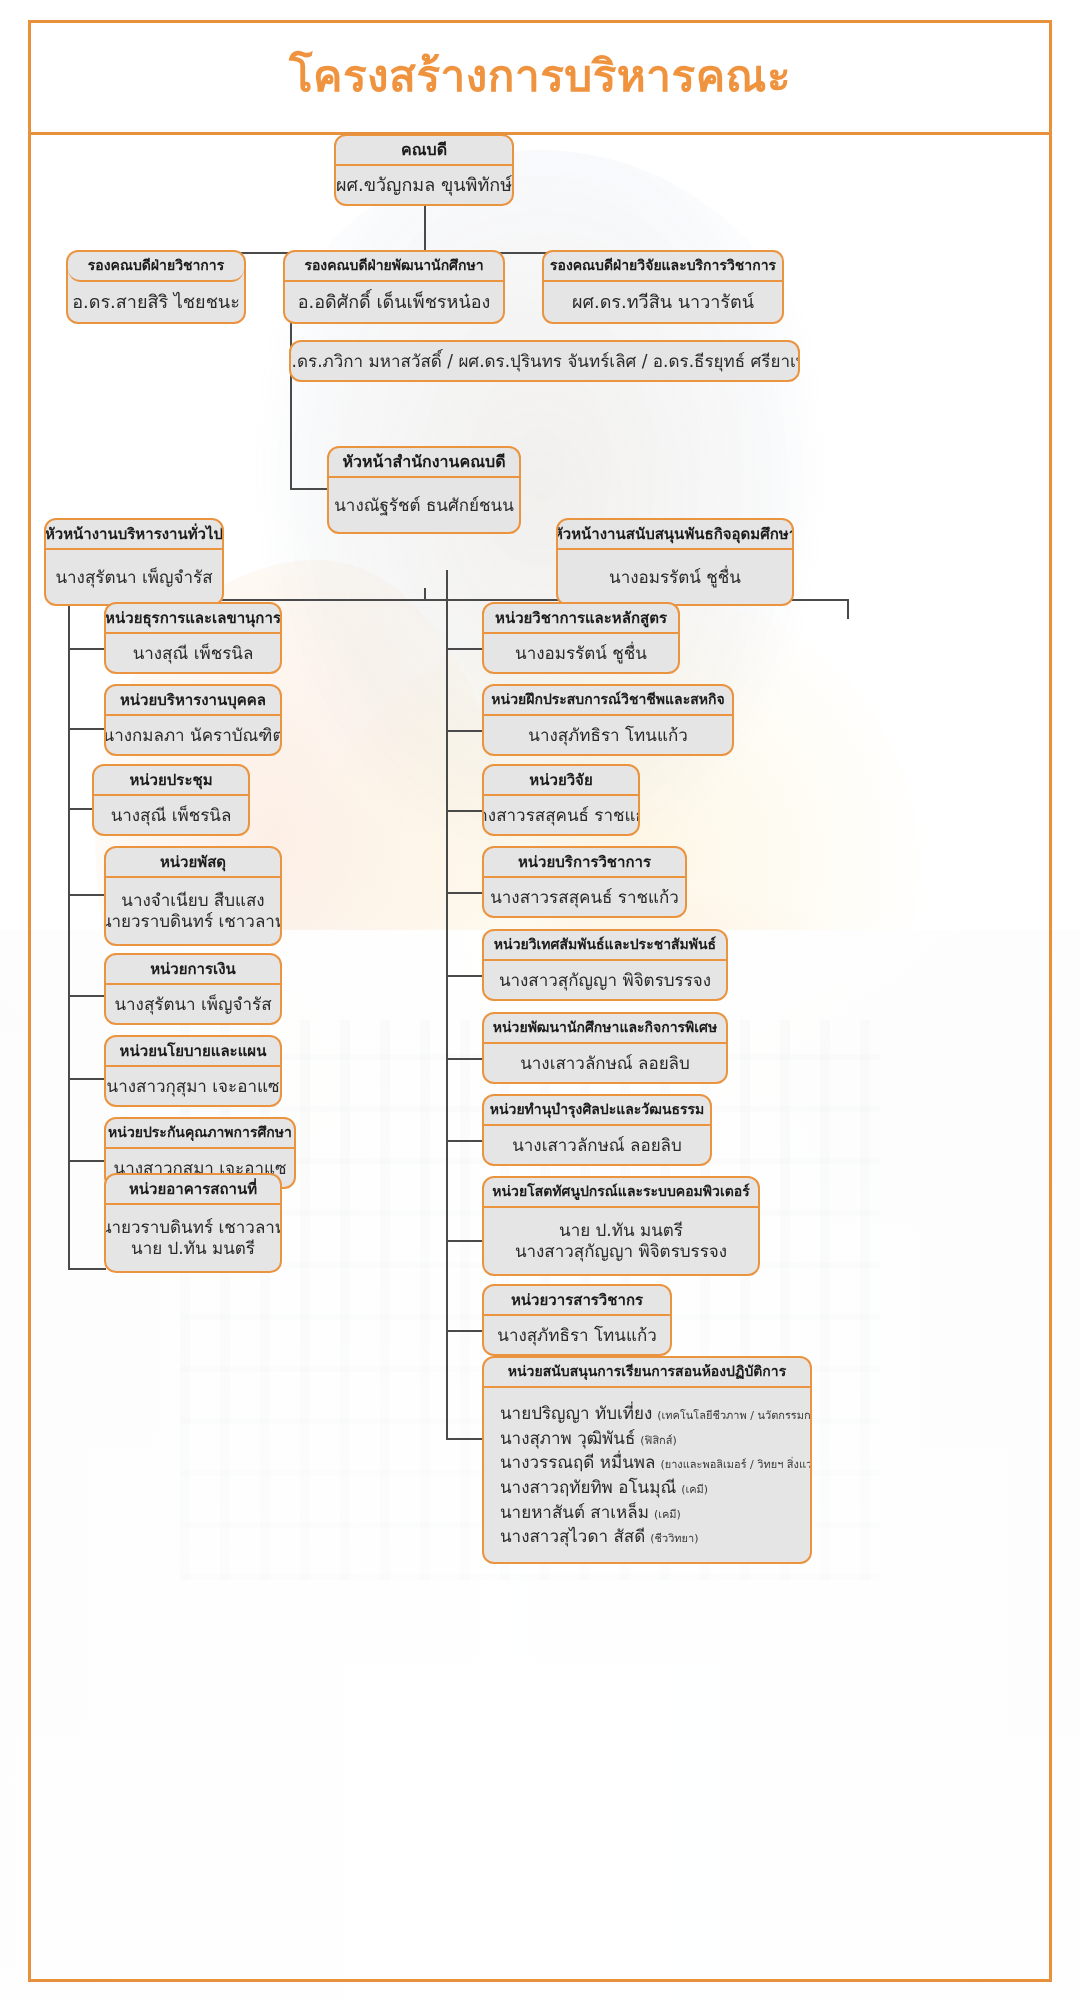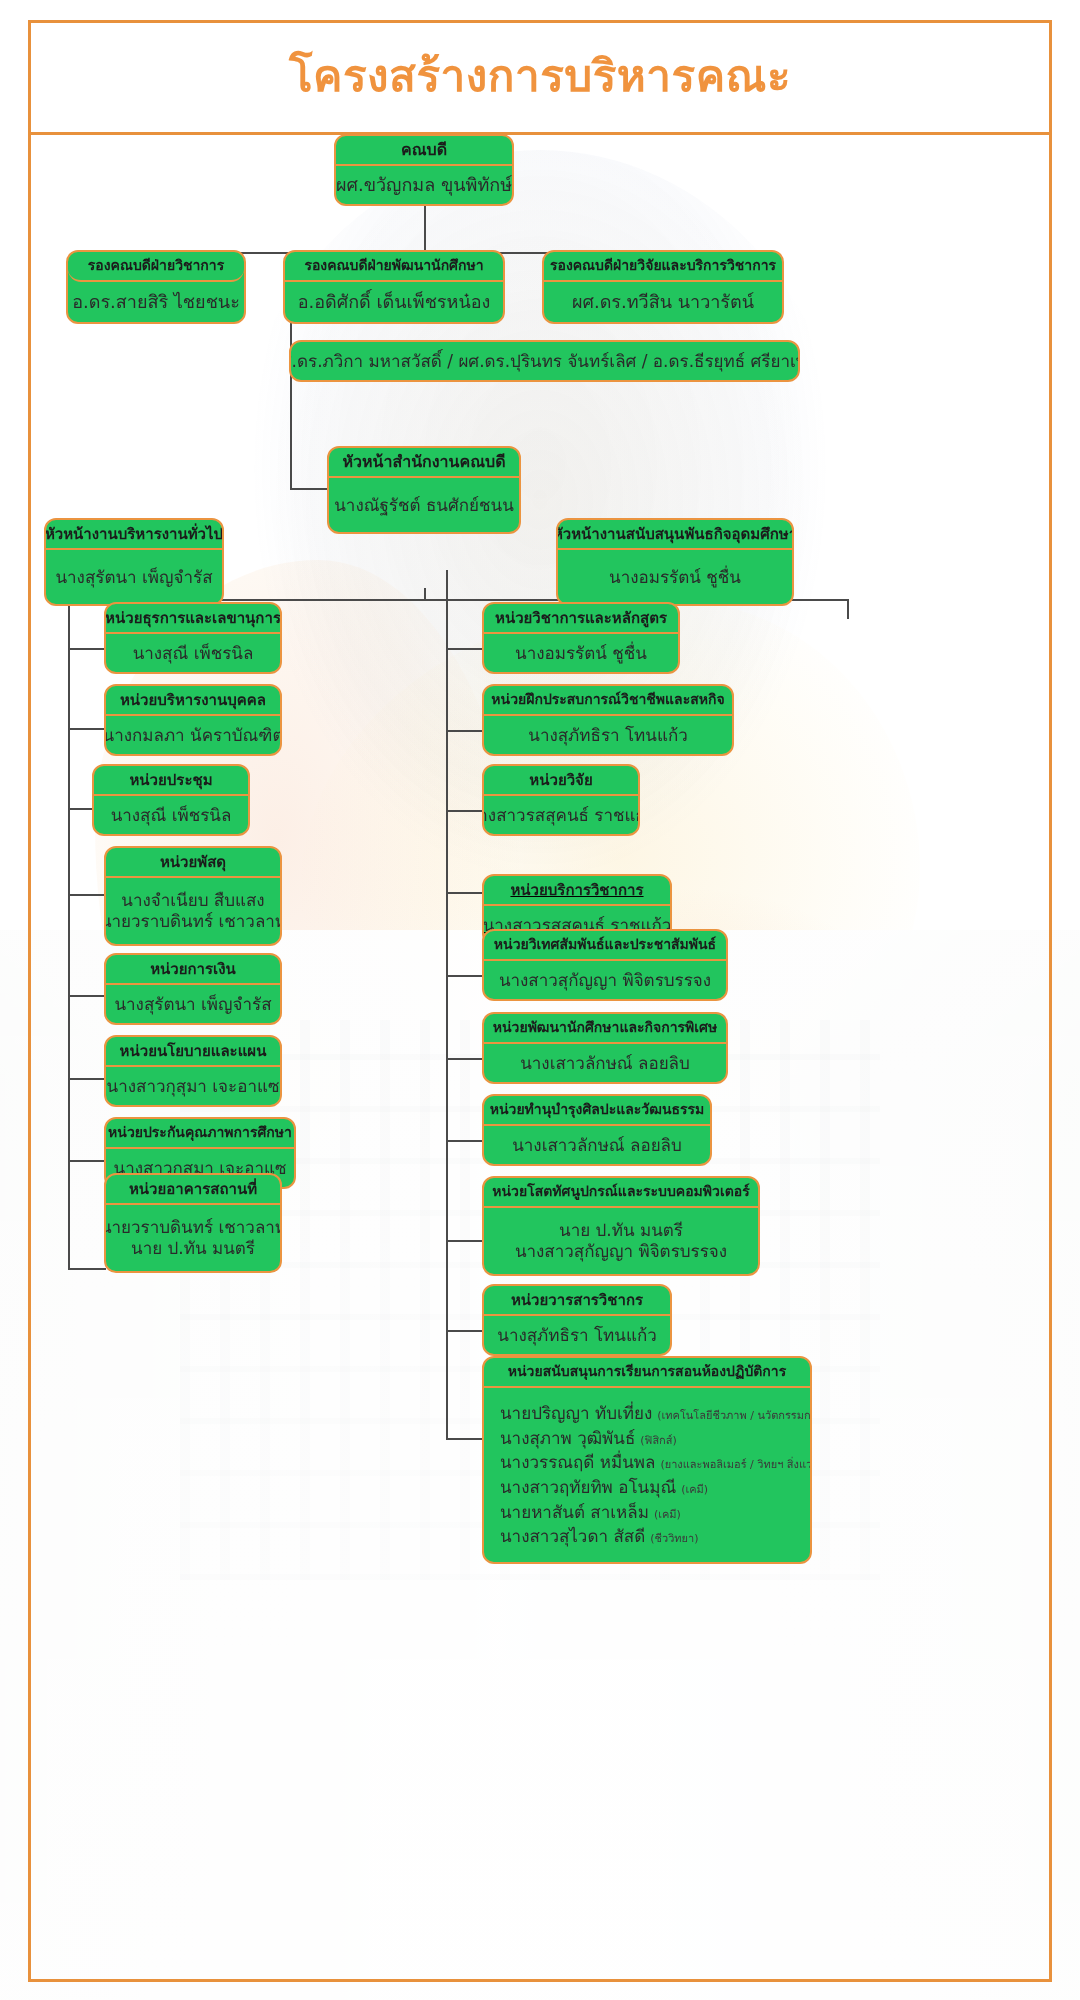--- a/index.html
+++ b/index.html
@@ -108,21 +108,21 @@
     position: absolute;
     background: #4a4a4a;
     z-index: 2;
   }
   .conn.v { width: 2px; }
   .conn.h { height: 2px; }
 
   
   .node {
     position: absolute;
-    background: #22c55e;
+    background: #e5e5e5;
     border: 2px solid #eb9440;
     border-radius: 12px;
     overflow: hidden;
     z-index: 4;
     box-shadow: 0 0 0 0 rgba(0,0,0,0);
   }
   .node .hd {
     display: flex; align-items: center; justify-content: center;
     font-weight: bold;
     color: #1b1b1b;
@@ -237,21 +237,21 @@
     </div>
   </div>
 
   <div class="node n-vice" style="left:283px; top:250px; width:222px;">
     <div class="hd" style="font-size:14px;">รองคณบดีฝ่ายพัฒนานักศึกษา</div>
     <div class="bd">
       <div class="ln">อ.อดิศักดิ์ เด็นเพ็ชรหน๋อง</div>
     </div>
   </div>
 
-  <div class="node n-vice" style="left:542px; top:250px; width:242px;">
+  <div class="node n-vice" style="left:542px; top:250px; width:242px;border-radius:11px;">
     <div class="hd" style="font-size:14px;">รองคณบดีฝ่ายวิจัยและบริการวิชาการ</div>
     <div class="bd">
       <div class="ln">ผศ.ดร.ทวีสิน นาวารัตน์</div>
     </div>
   </div>
 
   <div class="node n-asst" style="left:289px; top:340px; width:511px;">
     <div class="bd">
       <div class="ln">ผศ.ดร.ภวิกา มหาสวัสดิ์ / ผศ.ดร.ปุรินทร จันทร์เลิศ / อ.ดร.ธีรยุทธ์ ศรียาเทพ</div>
     </div>
@@ -350,21 +350,21 @@
     </div>
   </div>
 
   <div class="node n-unit" style="left:482px; top:764px; width:158px;">
     <div class="hd">หน่วยวิจัย</div>
     <div class="bd" style="height:38px;">
       <div class="ln">นางสาวรสสุคนธ์ ราชแก้ว</div>
     </div>
   </div>
 
-  <div class="node n-unit" style="left:482px; top:874px; width:190px;text-decoration:underline;">
+  <div class="node n-unit" style="left:482px; top:846px; width:205px;">
     <div class="hd">หน่วยบริการวิชาการ</div>
     <div class="bd" style="height:38px;">
       <div class="ln">นางสาวรสสุคนธ์ ราชแก้ว</div>
     </div>
   </div>
 
   <div class="node n-unit" style="left:482px; top:929px; width:246px;">
     <div class="hd" style="font-size:14px;">หน่วยวิเทศสัมพันธ์และประชาสัมพันธ์</div>
     <div class="bd" style="height:38px;">
       <div class="ln">นางสาวสุกัญญา พิจิตรบรรจง</div>

